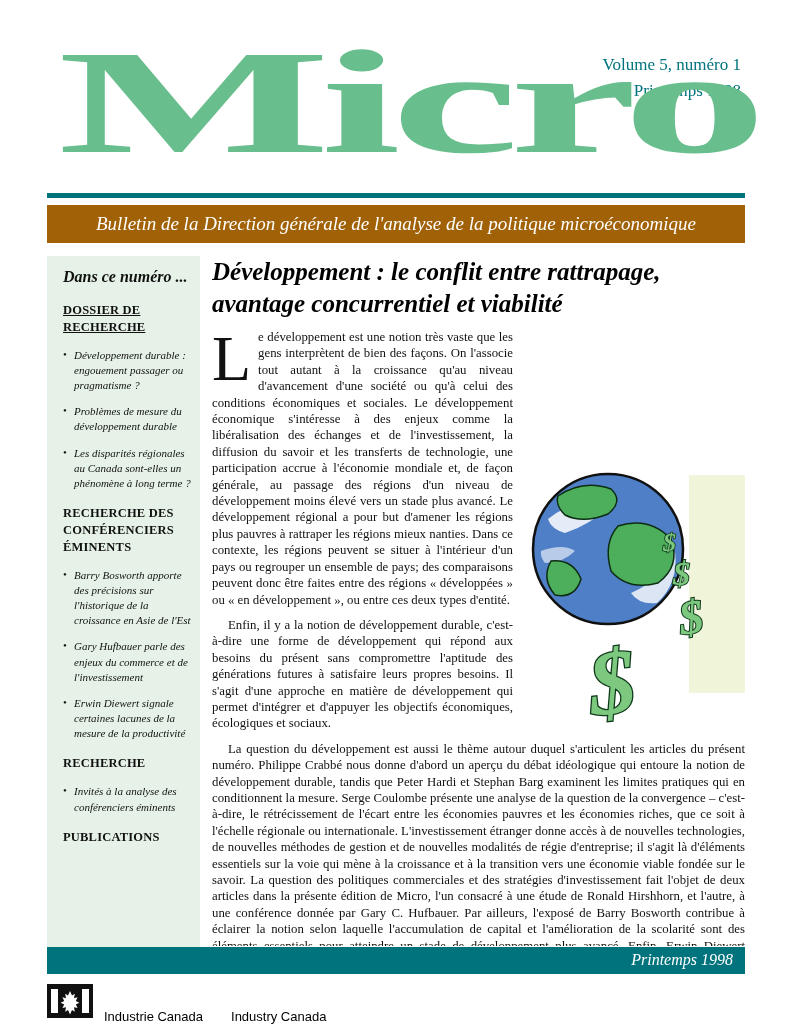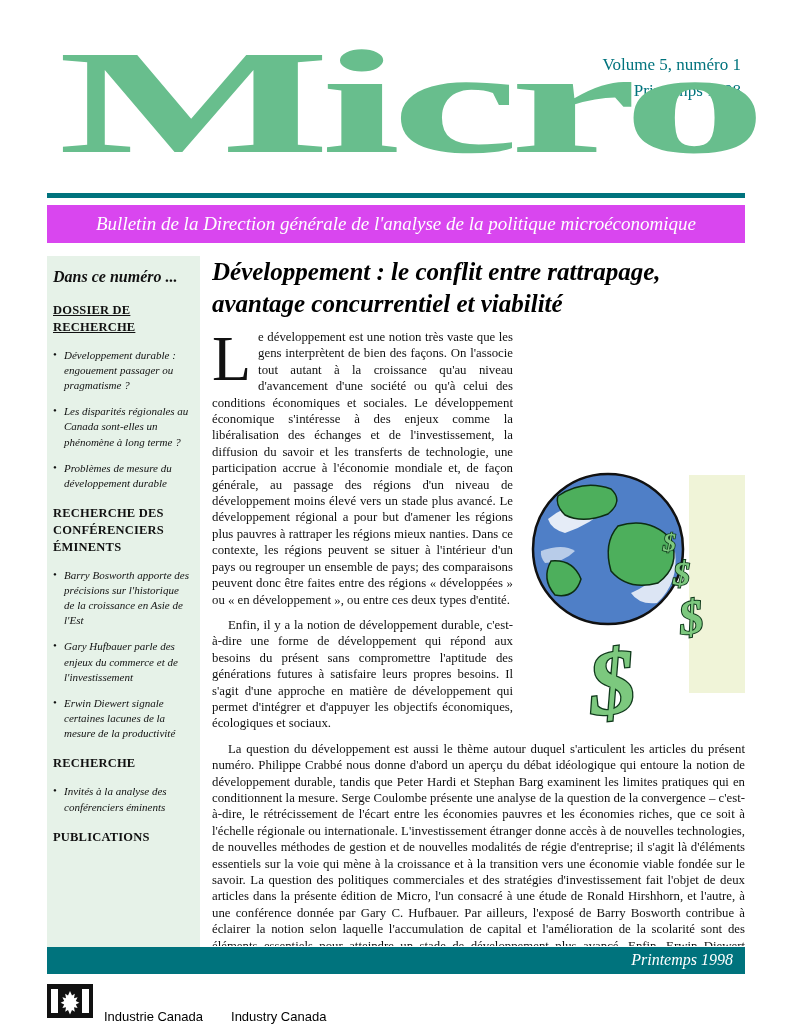--- a/index.html
+++ b/index.html
@@ -20,28 +20,28 @@
     font-size:148px; line-height:1; font-weight:bold; color:#68BE8D;
     letter-spacing:-5px; transform:scaleX(1.95); transform-origin:left top;
     white-space:nowrap;
   }
   .rule {
     position:absolute; left:47px; right:46px; top:193px; height:5px;
     background:#00737D;
   }
   .banner {
     position:absolute; left:47px; right:46px; top:205px; height:38px;
-    background:#d946ef; color:#fff; font-style:italic; font-size:19px;
+    background:#a16207; color:#fff; font-style:italic; font-size:19px;
     text-align:center; line-height:38px;
   }
 
   
   .sidebar {
     position:absolute; left:47px; top:256px; width:153px; height:691px;
-    background:#E6F2E8; padding:12px 9px 0 6px; overflow:hidden;
+    background:#E6F2E8; padding:12px 9px 0 16px; overflow:hidden;
   }
   .sb-title { font-size:16px; font-weight:bold; font-style:italic; margin-bottom:16px; }
   .sb-heading {
     font-size:12.5px; font-weight:bold; white-space:pre-line;
     line-height:1.35; margin:14px 0 12px; letter-spacing:0.2px;
   }
   .sb-heading.first { margin-top:0;text-decoration:underline; }
   .sb-list { list-style:none; }
   .sb-item {
     position:relative; font-size:11px; font-weight:normal; font-style:italic;
@@ -98,22 +98,22 @@
   <div class="rule"></div>
   <div class="banner">Bulletin de la Direction générale de l'analyse de la politique microéconomique</div>
 
   <div class="sidebar">
     <div class="sb-title">Dans ce numéro ...</div>
 
     <div class="sb-heading first">DOSSIER DE
 RECHERCHE</div>
     <ul class="sb-list">
       <li class="sb-item">Développement durable : engouement passager ou pragmatisme ?</li>
+      <li class="sb-item">Problèmes de mesure du développement durable</li>
       <li class="sb-item">Les disparités régionales au Canada sont-elles un phénomène à long terme ?</li>
-      <li class="sb-item">Problèmes de mesure du développement durable</li>
     </ul>
 
     <div class="sb-heading">RECHERCHE DES
 CONFÉRENCIERS
 ÉMINENTS</div>
     <ul class="sb-list">
       <li class="sb-item">Barry Bosworth apporte des précisions sur l'historique de la croissance en Asie de l'Est</li>
       <li class="sb-item">Gary Hufbauer parle des enjeux du commerce et de l'investissement</li>
       <li class="sb-item">Erwin Diewert signale certaines lacunes de la mesure de la productivité</li>
     </ul>

